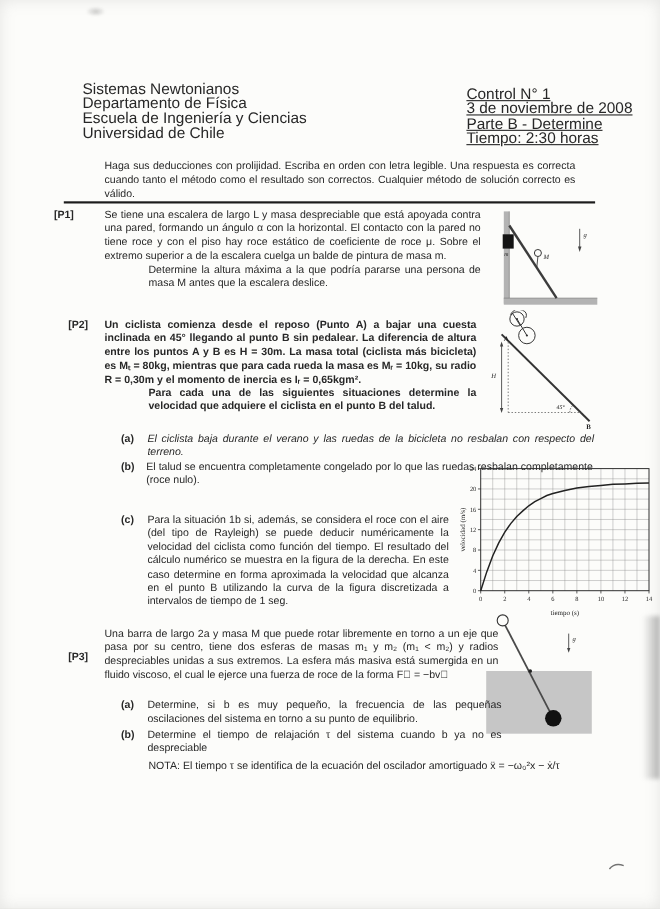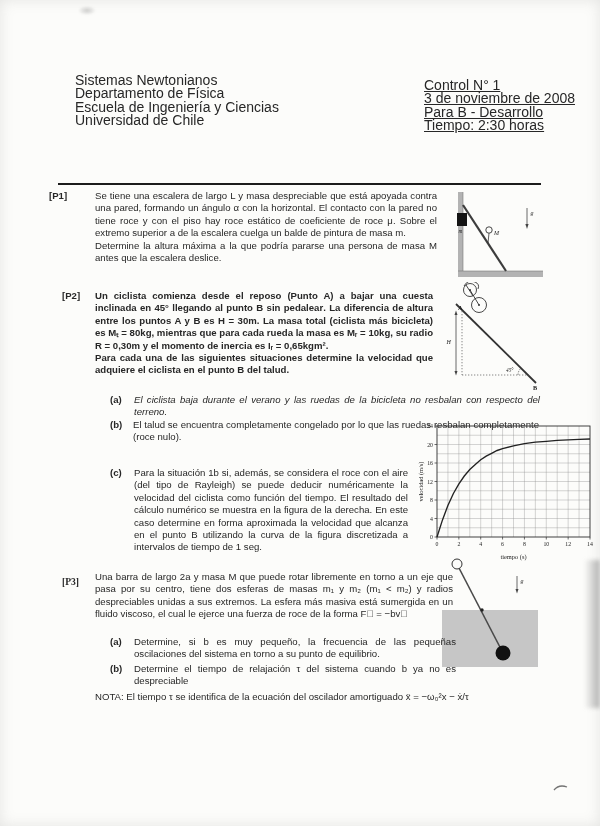--- a/index.html
+++ b/index.html
@@ -1,21 +1,21 @@
 <!DOCTYPE html>
 <html><head>
 <meta charset="utf-8">
 <style>
   html,body{margin:0;padding:0;background:#e9e9e7;}
   .page{position:relative;width:600px;height:826px;background:#fcfcfa;
         font-family:"Liberation Sans",sans-serif;color:#272727;overflow:hidden;
         box-shadow:inset 0 0 14px rgba(120,120,120,.18);}
   .abs{position:absolute;}
   p{margin:0;font-size:9.6px;line-height:12.4px;text-align:justify;}
-  p + p{margin-top:0;}
+  p + p{margin-top:0;margin-left:40px;}
   .hdr div{font-size:14px;line-height:13.4px;white-space:nowrap;}
   .lbl{font-weight:bold;font-size:9.6px;line-height:12.4px;}
   .rule{height:2px;background:#1c1c1c;}
   .nota{text-align:left;}
   
   .fl{font:italic 6px "Liberation Serif",serif;fill:#222;}
   .fls{font:italic 5.3px "Liberation Serif",serif;fill:#222;}
   .flb{font:bold 6.2px "Liberation Serif",serif;fill:#222;}
   .dot{stroke:#555;stroke-width:.7;stroke-dasharray:1.3,1.7;}
   
@@ -33,24 +33,25 @@
 
   <div class="abs hdr" style="left:75px;top:74px;">
     <div>Sistemas Newtonianos</div>
     <div>Departamento de Física</div>
     <div>Escuela de Ingeniería y Ciencias</div>
     <div>Universidad de Chile</div>
   </div>
   <div class="abs hdr" style="left:424px;top:79px;text-decoration:underline;">
     <div>Control N° 1</div>
     <div>3 de noviembre de 2008</div>
-    <div>Para B - Desarrollo</div>
+    <div>Parte B - Determine</div>
     <div>Tiempo: 2:30 horas</div>
   </div>
 
+  <p class="abs" style="left:95px;top:146px;width:428px;">Haga sus deducciones con prolijidad. Escriba en orden con letra legible. Una respuesta es correcta cuando tanto el método como el resultado son correctos. Cualquier método de solución correcto es válido.</p>
   <div class="abs rule" style="left:58px;top:183px;width:483px;"></div>
 
   <div class="abs lbl" style="left:49px;top:190px;">[P1]</div>
   <div class="abs" style="left:95px;top:190px;width:342px;">
     <p>Se tiene una escalera de largo L y masa despreciable que está apoyada contra una pared, formando un ángulo α con la horizontal. El contacto con la pared no tiene roce y con el piso hay roce estático de coeficiente de roce μ. Sobre el extremo superior a de la escalera cuelga un balde de pintura de masa m.</p>
     <p>Determine la altura máxima a la que podría pararse una persona de masa M antes que la escalera deslice.</p>
   </div>
   <svg class="abs" style="left:448px;top:192px;" width="100" height="95" viewBox="0 0 100 95">
     <rect x="10" y="0" width="5" height="84" fill="#b3b3b3"></rect>
     <rect x="10" y="79" width="85" height="6" fill="#b3b3b3"></rect>
@@ -156,21 +157,21 @@
       <text x="16" y="44.2" class="ctl" text-anchor="end">16</text>
       <line x1="17.5" y1="23.5" x2="20" y2="23.5" class="ct"></line>
       <text x="16" y="25.7" class="ctl" text-anchor="end">20</text>
       <line x1="17.5" y1="5" x2="20" y2="5" class="ct"></line>
       <text x="16" y="7.2" class="ctl" text-anchor="end">24</text>
       <text x="96.5" y="138" class="cal" text-anchor="middle">tiempo (s)</text>
       <text transform="translate(6 60.5) rotate(-90)" class="cal" text-anchor="middle">velocidad (m/s)</text>
       <polyline class="cc" points="20.0,116.0 25.5,98.9 30.9,84.5 36.4,72.5 41.9,62.8 47.3,55.0 52.8,48.5 58.3,43.4 63.7,38.8 69.2,35.1 74.6,32.3 80.1,29.5 85.6,27.7 96.5,24.9 107.4,22.6 118.4,21.2 129.3,20.3 140.2,19.3 151.1,18.9 162.1,18.4 173.0,18.0"></polyline>
     </svg>
 
-  <div class="abs lbl" style="left:62px;top:576px;font-family:Liberation Serif, serif;">[P3]</div>
+  <div class="abs lbl" style="left:62px;top:592px;">[P3]</div>
   <p class="abs" style="left:95px;top:571px;width:358px;">Una barra de largo 2a y masa M que puede rotar libremente en torno a un eje que pasa por su centro, tiene dos esferas de masas m₁ y m₂ (m₁ &lt; m₂) y radios despreciables unidas a sus extremos. La esfera más masiva está sumergida en un fluido viscoso, el cual le ejerce una fuerza de roce de la forma F⃗ = −bv⃗</p>
   <svg class="abs" style="left:436px;top:556px;" width="150" height="165" viewBox="0 0 150 165">
     <rect x="6" y="54" width="96" height="57" fill="#c6c6c6"></rect>
     <line x1="23" y1="12" x2="67" y2="97" stroke="#4a4a4a" stroke-width="1.6"></line>
     <circle cx="21" cy="8" r="5" fill="#fcfcfa" stroke="#333" stroke-width="1"></circle>
     <circle cx="46" cy="54" r="1.7" fill="#222"></circle>
     <circle cx="67" cy="97" r="7.5" fill="#111"></circle>
     <line x1="81" y1="20" x2="81" y2="34" stroke="#444" stroke-width="0.8"></line>
     <polygon points="79.5,33 82.5,33 81,37.5" fill="#444"></polygon>
     <text x="84.5" y="27" class="fl">g</text>

